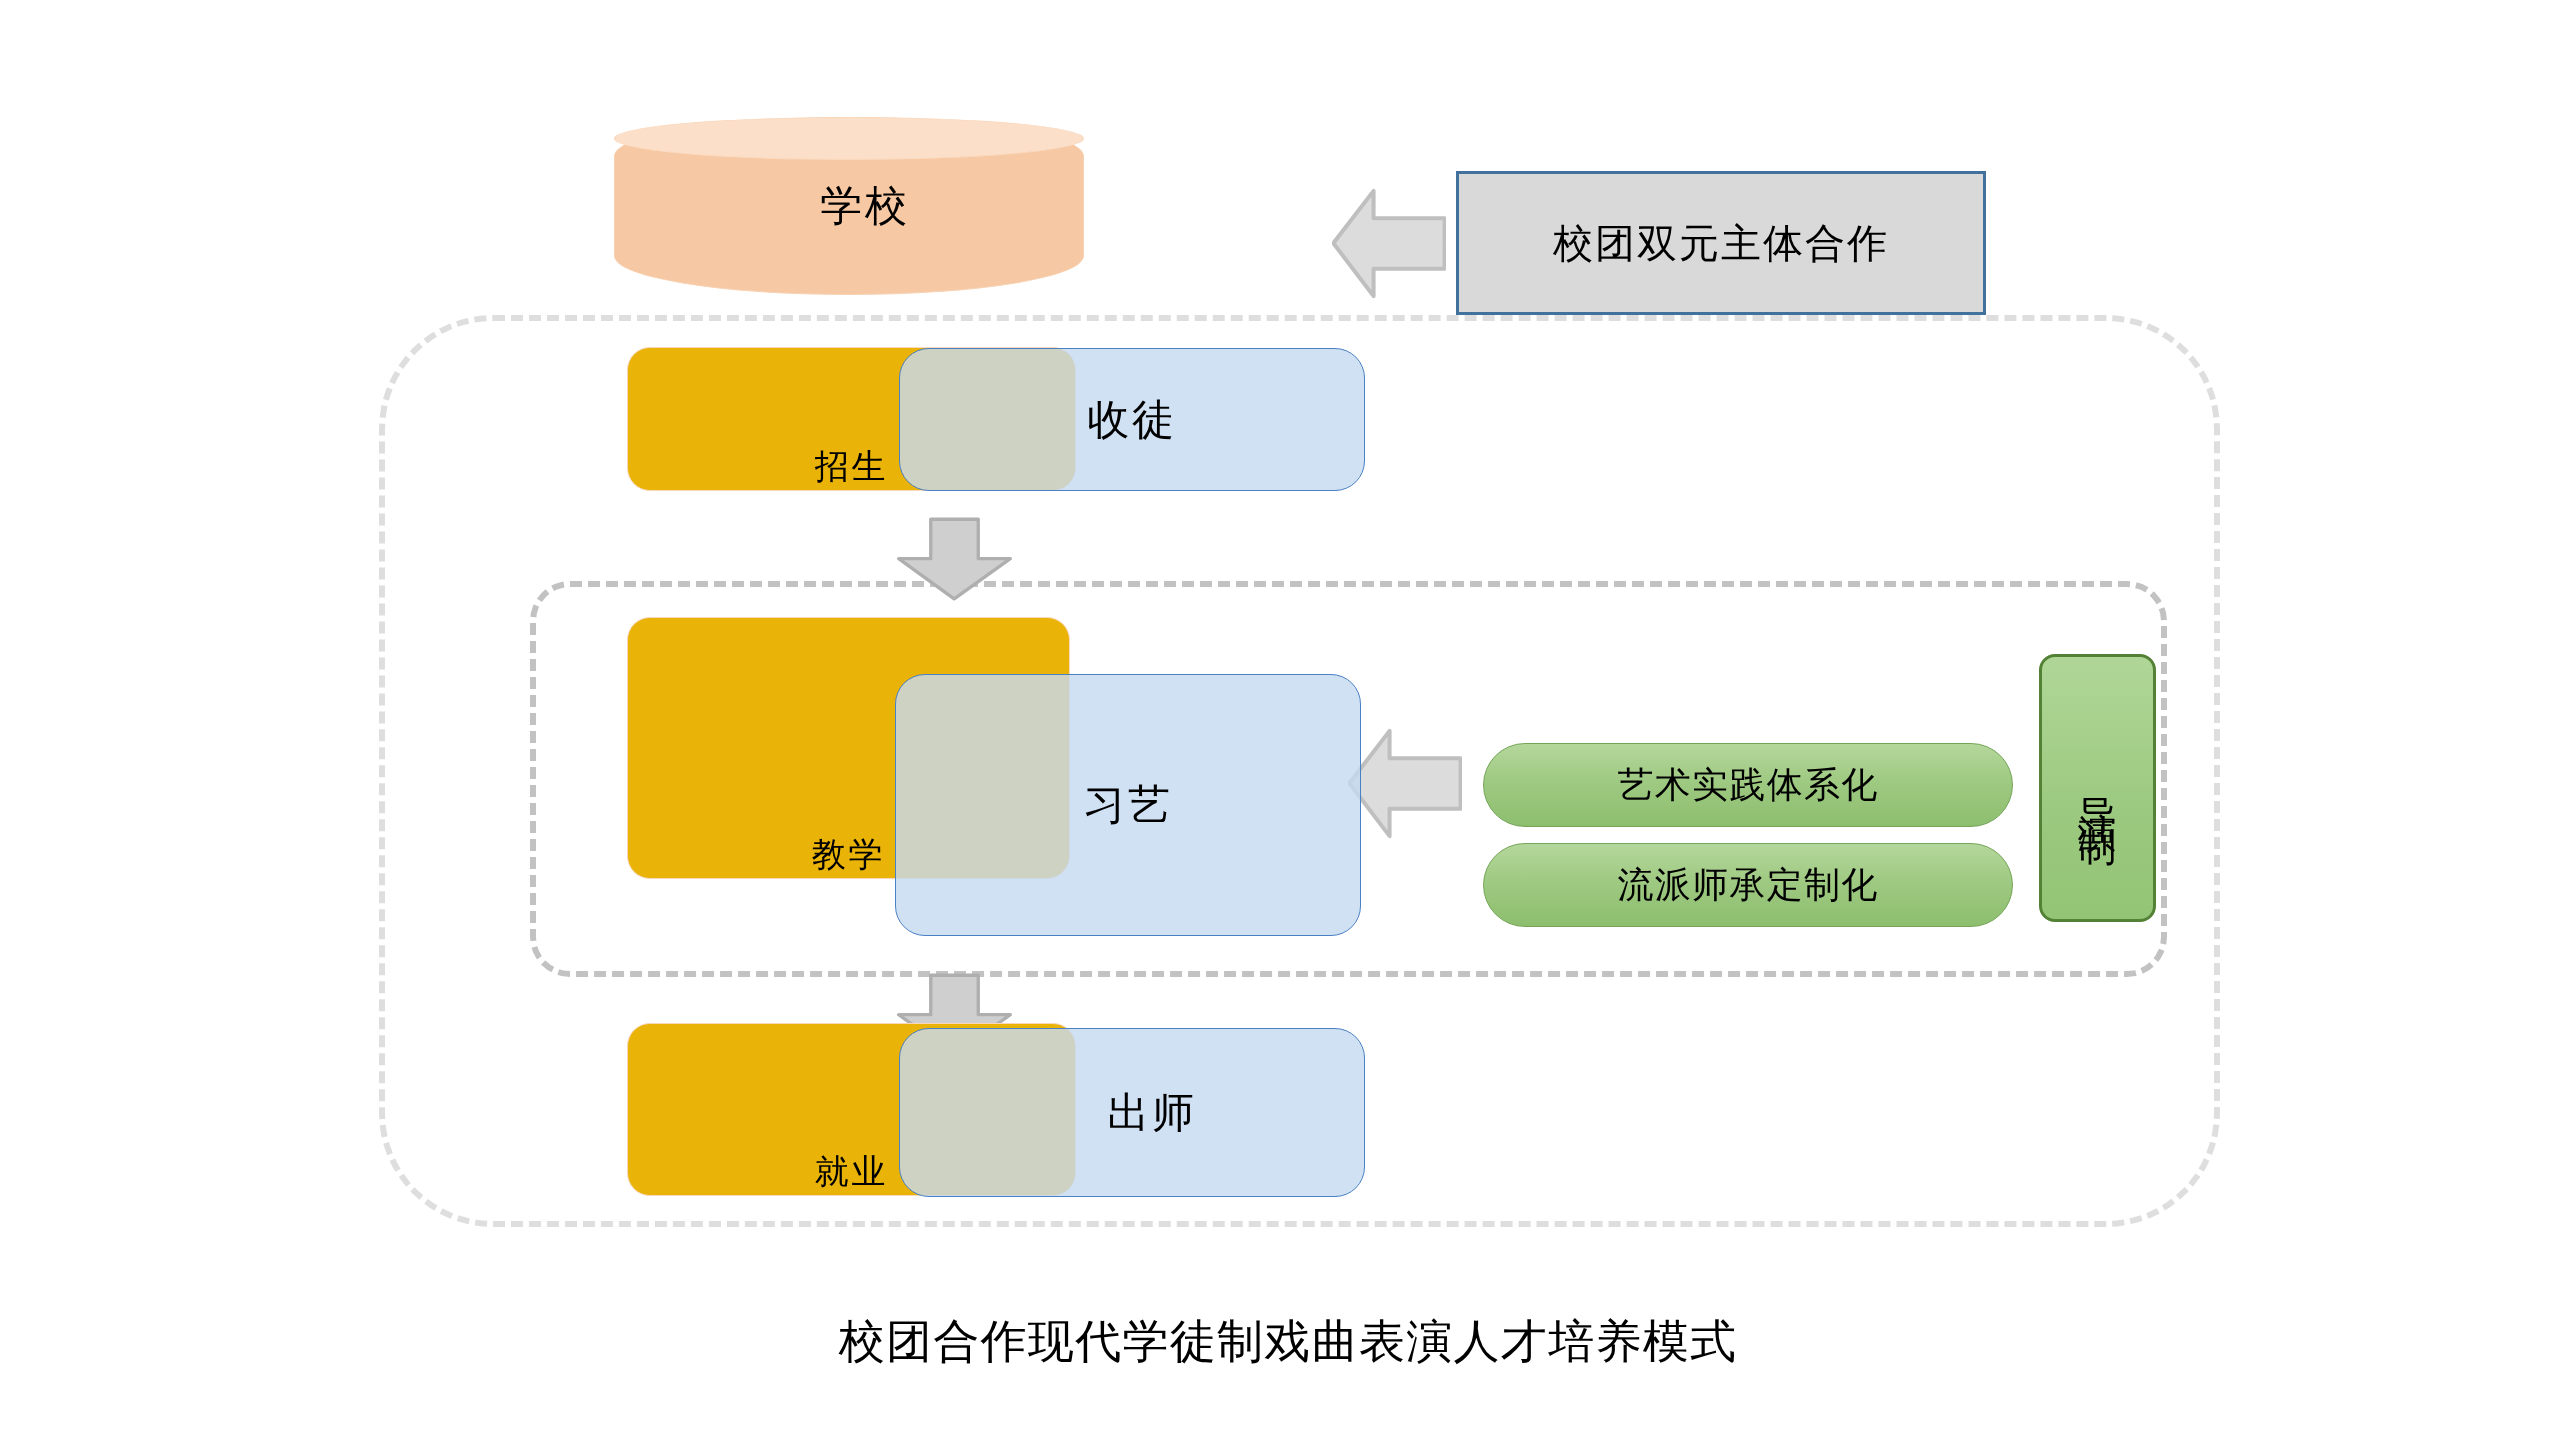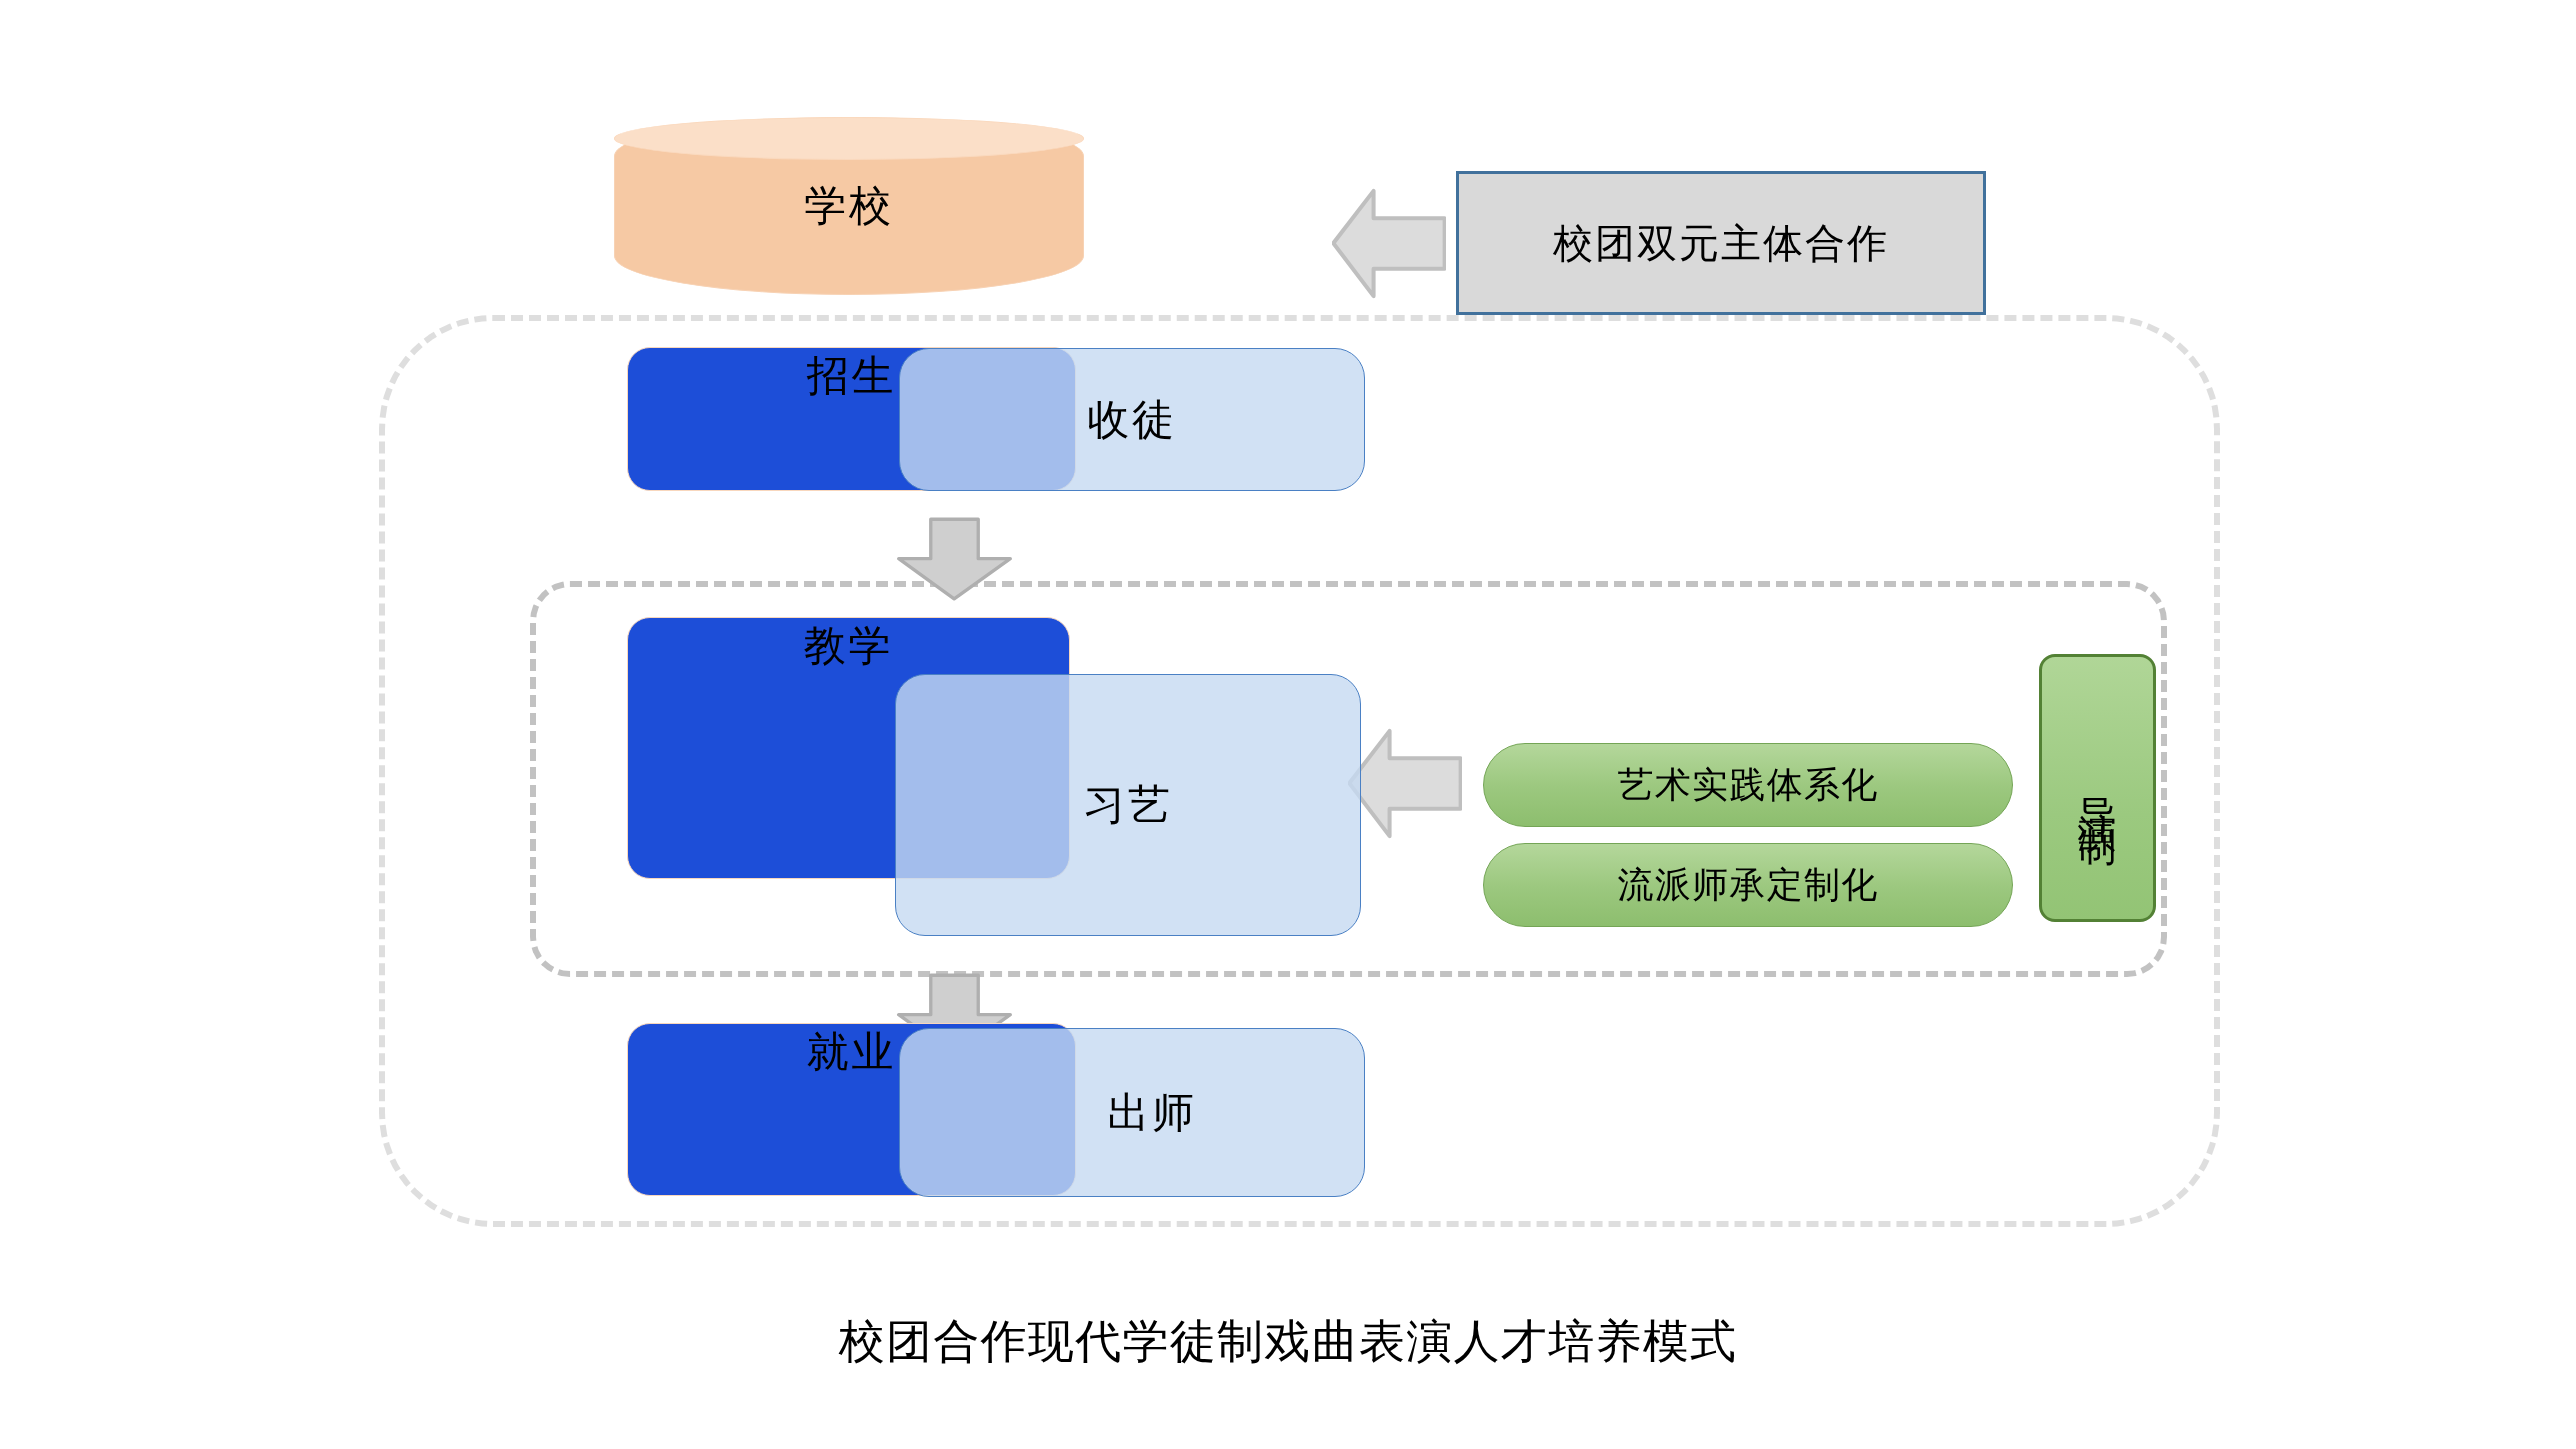--- a/index.html
+++ b/index.html
@@ -42,34 +42,34 @@
   }
   .cyl .lbl{
     position:absolute;left:0;top:0;width:100%;height:100%;
     display:flex;align-items:center;justify-content:center;
     font-size:42px;letter-spacing:2.7px;
   }
 
   #cyl-school{left:614px;top:117px;width:470px;height:178px;}
   #cyl-school .body{background:#F6C9A4;border:1.3px solid #F7D2B4;}
   #cyl-school .lid{background:#FBDFC8;border:1.3px solid #FAD9BE;}
-  #cyl-school .lbl{padding-left:0px;}
+  #cyl-school .lbl{padding-left:16px;}
 
   #cyl-troupe{left:932px;top:134px;width:429px;height:174px;z-index:7;}
   #cyl-troupe .body{background:rgba(197,218,241,0.80);border:1.3px solid #4A80C4;}
   #cyl-troupe .lid{background:rgba(224,236,250,0.88);border:1.3px solid #4A80C4;}
 
   
   .pair{position:absolute;z-index:6;}
   .pair .orange{
     position:absolute;left:0;top:0;
-    background:#1d4ed8;border:1.3px solid #F8D7BD;
+    background:#eab308;border:1.3px solid #F8D7BD;
     border-radius:23px;box-sizing:border-box;
-    display:flex;align-items:flex-start;justify-content:center;
-    font-size:42px;letter-spacing:2.7px;
+    display:flex;align-items:flex-end;justify-content:center;
+    font-size:34px;letter-spacing:2.7px;
   }
   .pair .blue{
     position:absolute;
     background:rgba(197,218,241,0.80);border:1.3px solid #4A80C4;
     border-radius:30px;box-sizing:border-box;
     display:flex;align-items:center;justify-content:center;
     font-size:42px;letter-spacing:2.7px;
     z-index:2;
   }
 

